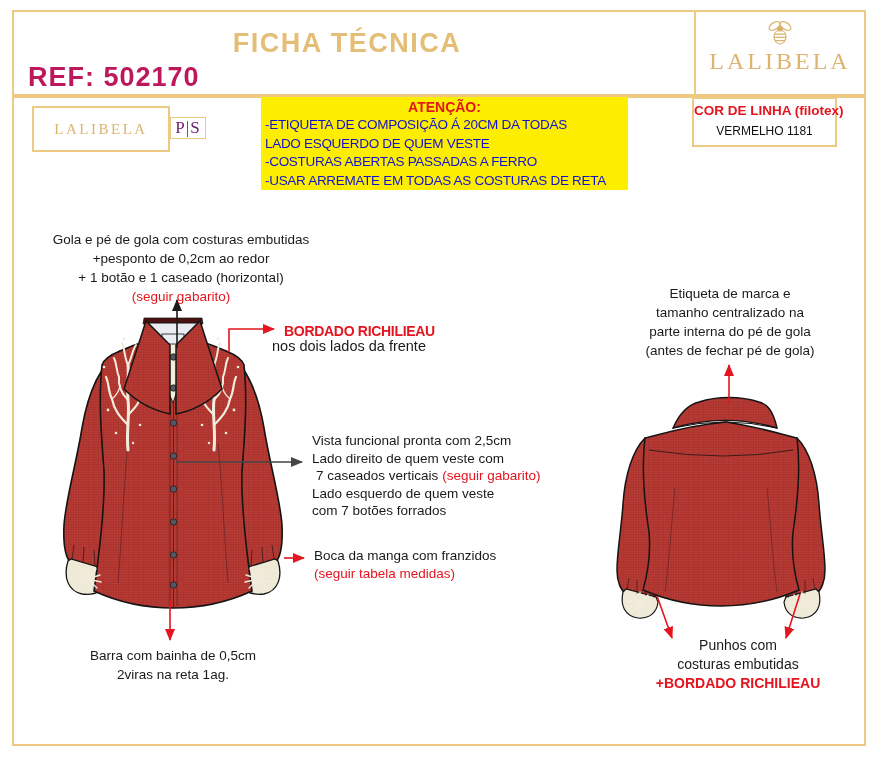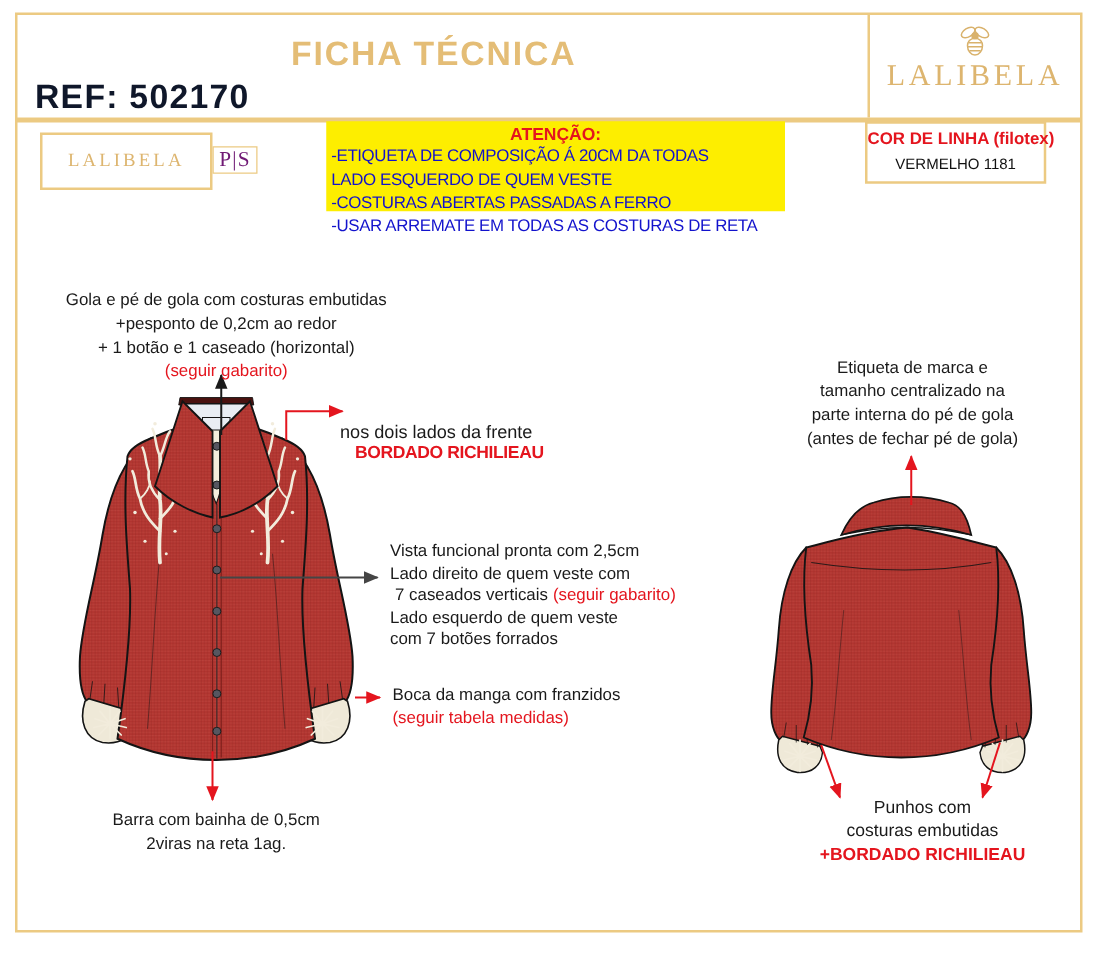--- a/index.html
+++ b/index.html
@@ -3,49 +3,49 @@
 <meta charset="utf-8">
 <style>
   html,body{margin:0;padding:0;}
   body{
     width:886px;height:768px;position:relative;background:#ffffff;
     font-family:"Liberation Sans",sans-serif;color:#1a1a1a;overflow:hidden;
   }
   .abs{position:absolute;}
   
   .header-box{left:12px;top:10px;width:854px;height:86px;border:2px solid #ecca82;box-sizing:border-box;}
-  .ref-text{left:14px;top:50px;font-size:27px;font-weight:bold;color:#0f172a;letter-spacing:1px;}
+  .ref-text{left:14px;top:50px;font-size:27px;font-weight:bold;color:#be185d;letter-spacing:1px;}
   .page-title{left:0;right:184px;top:16px;text-align:center;font-size:27px;font-weight:bold;color:#e4bd76;letter-spacing:1.5px;}
   .header-divider{left:680px;top:0;bottom:0;width:2px;background:#ecca82;}
   .brand-cell{left:682px;top:0;right:0;bottom:0;display:flex;flex-direction:column;align-items:center;justify-content:flex-start;padding-top:6px;}
   .brand-logo{font-family:"Liberation Serif",serif;font-size:24px;letter-spacing:3px;color:#ddb56f;margin-top:2px;}
   
   .main-box{left:12px;top:96px;width:854px;height:650px;border:2px solid #ecca82;box-sizing:border-box;}
   
   .logo-box{left:32px;top:106px;width:138px;height:46px;border:2px solid #ecca82;box-sizing:border-box;
     display:flex;align-items:center;justify-content:center;}
   .logo-text{font-family:"Liberation Serif",serif;font-size:15px;letter-spacing:2.5px;color:#ddb56f;}
   .logo-tag-box{left:170px;top:117px;width:36px;height:22px;border:1.5px solid #ecca82;box-sizing:border-box;
     display:flex;align-items:center;justify-content:center;}
   .logo-tag{font-family:"Liberation Serif",serif;font-size:17px;color:#701a75;letter-spacing:1px;}
   
-  .attention-box{left:261px;top:97px;width:367px;height:72px;background:#fdee00;box-sizing:border-box;padding:2px 4px 0 4px;}
+  .attention-box{left:261px;top:97px;width:367px;height:93px;background:#fdee00;box-sizing:border-box;padding:2px 4px 0 4px;}
   .attention-title{text-align:center;font-size:14px;font-weight:bold;color:#e4151e;line-height:17px;}
   .attention-line{font-size:13.5px;letter-spacing:-0.3px;color:#1212cc;line-height:18.6px;white-space:nowrap;}
   
   .thread-box{left:692px;top:97px;width:145px;height:50px;border:2px solid #ecca82;box-sizing:border-box;text-align:center;padding-top:2px;}
   .thread-label{font-size:13.5px;font-weight:bold;color:#e4151e;line-height:20px;white-space:nowrap;}
   .thread-value{font-size:12px;color:#111;line-height:20px;}
   
   .ann{position:absolute;font-size:13.5px;line-height:19px;color:#1a1a1a;}
   .center{text-align:center;}
   .red{color:#e4151e;}
   .bold-red{color:#e4151e;font-weight:bold;}
   .ann-collar{left:28px;top:230px;width:306px;}
-  .ann-embroidery-title{left:284px;top:322px;font-weight:bold;color:#e4151e;font-size:14px;letter-spacing:-0.3px;margin-top:30px;}
+  .ann-embroidery-title{left:284px;top:322px;font-weight:bold;color:#e4151e;font-size:14px;letter-spacing:-0.3px;}
   .ann-embroidery-sub{left:272px;top:325px;font-size:14.5px;margin-top:12px;}
   .ann-placket{left:312px;top:432px;width:235px;line-height:17.5px;}
   .ann-placket .indent{padding-left:4px;}
   .ann-sleeve{left:314px;top:547px;width:200px;line-height:18px;}
   .ann-hem{left:62px;top:646px;width:222px;}
   .ann-label{left:618px;top:284px;width:224px;}
   .ann-cuffs{left:638px;top:636px;width:200px;font-size:14px;}
   svg{display:block;}
 </style>
 </head>

